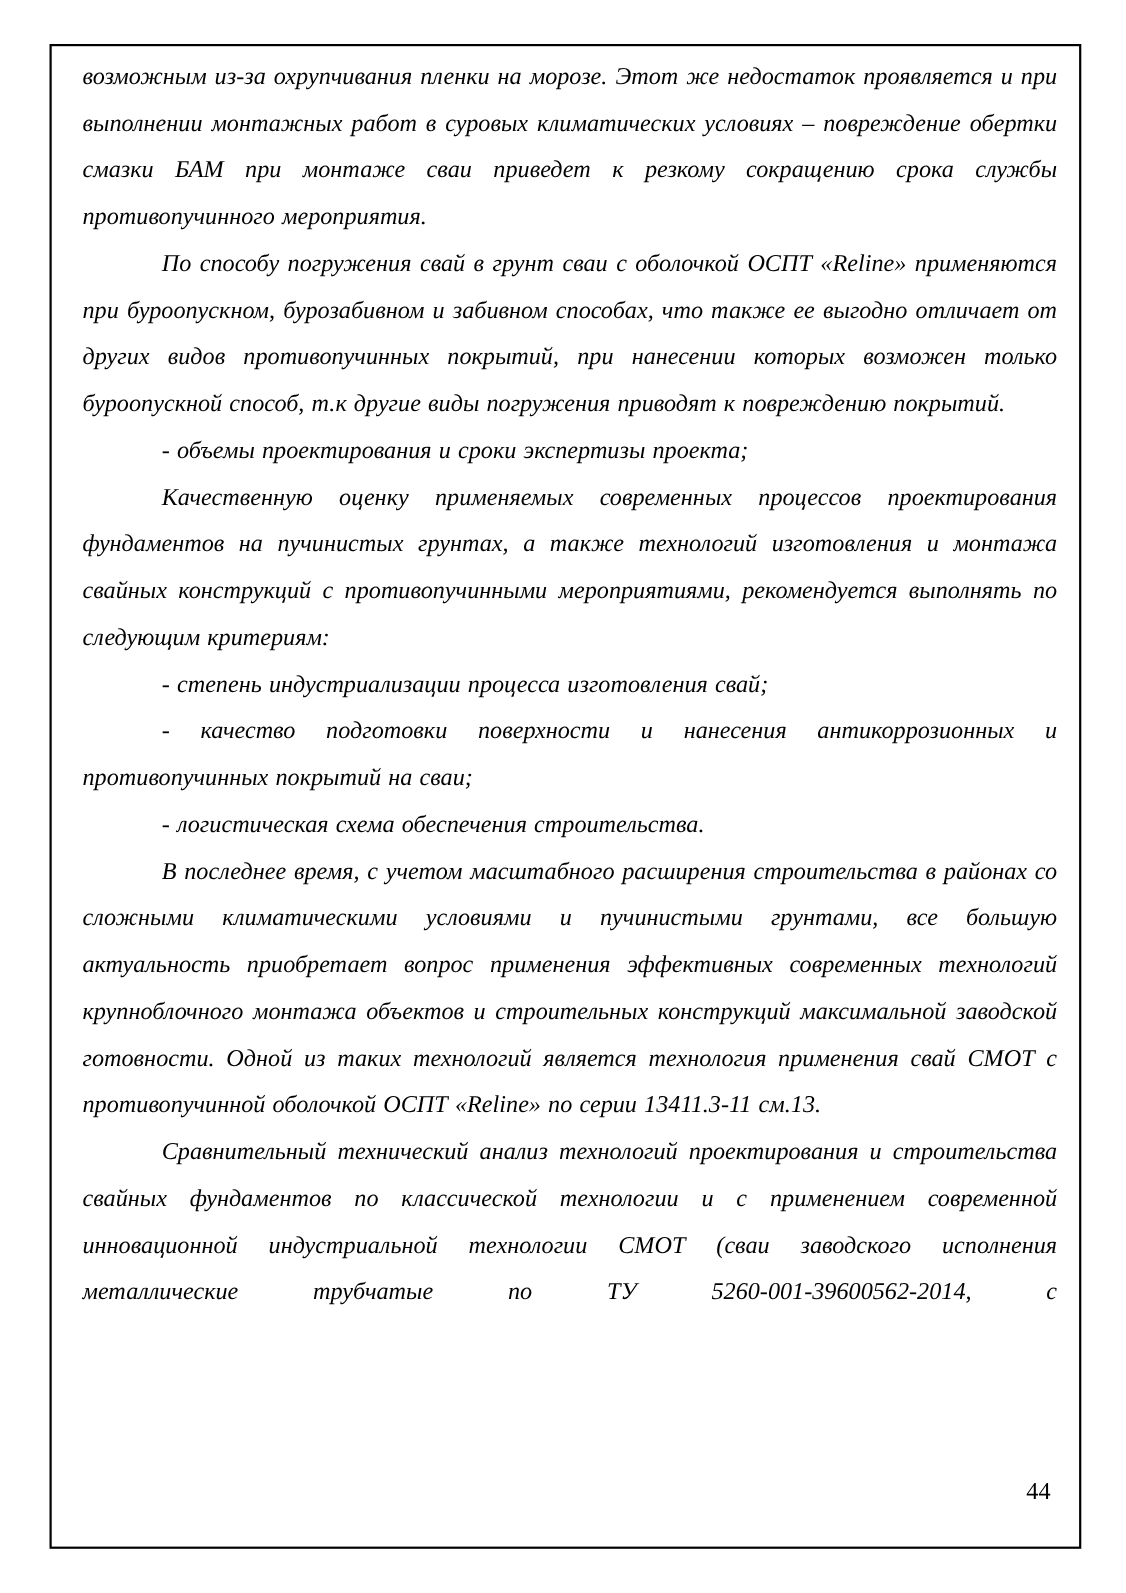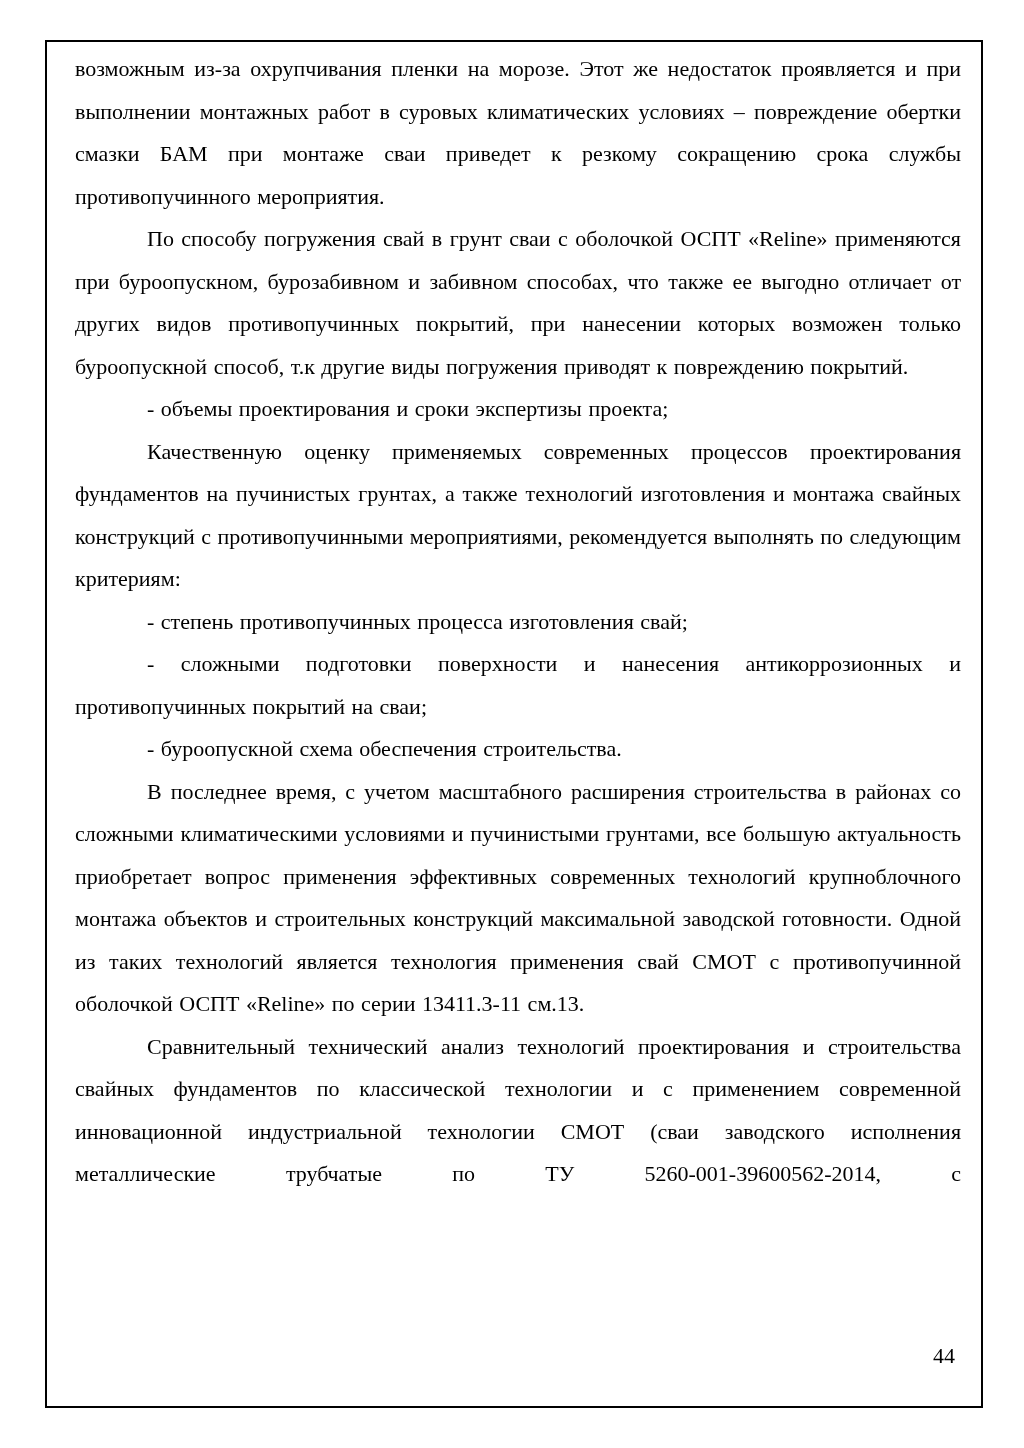--- a/index.html
+++ b/index.html
@@ -21,20 +21,21 @@
     width: 938px;
     height: 1368px;
     border: 2px solid #000000;
     box-sizing: border-box;
   }
   .text-block {
     position: absolute;
     left: 28px;
     right: 20px;
     top: 6px;
+    font-style: italic;
   }
   p.para {
     margin: 0;
     font-size: 22px;
     line-height: 42.5px;
     text-align: justify;
     text-indent: 72px;
     word-spacing: 1px;
   }
   p.para.no-indent {
@@ -54,20 +55,20 @@
 </style>
 </head>
 <body>
 
 <div class="frame">
   <div class="text-block">
     <p class="para no-indent">возможным из-за охрупчивания пленки на морозе. Этот же недостаток проявляется и при выполнении монтажных работ в суровых климатических условиях – повреждение обертки смазки БАМ при монтаже сваи приведет к резкому сокращению срока службы противопучинного мероприятия.</p>
     <p class="para">По способу погружения свай в грунт сваи с оболочкой ОСПТ «Reline» применяются при буроопускном, бурозабивном и забивном способах, что также ее выгодно отличает от других видов противопучинных покрытий, при нанесении которых возможен только буроопускной способ, т.к другие виды погружения приводят к повреждению покрытий.</p>
     <p class="para">- объемы проектирования и сроки экспертизы проекта;</p>
     <p class="para">Качественную оценку применяемых современных процессов проектирования фундаментов на пучинистых грунтах, а также технологий изготовления и монтажа свайных конструкций с противопучинными мероприятиями, рекомендуется выполнять по следующим критериям:</p>
-    <p class="para">- степень противопучинных процесса изготовления свай;</p>
-    <p class="para">- сложными подготовки поверхности и нанесения антикоррозионных и противопучинных покрытий на сваи;</p>
-    <p class="para">- буроопускной схема обеспечения строительства.</p>
+    <p class="para">- степень индустриализации процесса изготовления свай;</p>
+    <p class="para">- качество подготовки поверхности и нанесения антикоррозионных и противопучинных покрытий на сваи;</p>
+    <p class="para">- логистическая схема обеспечения строительства.</p>
     <p class="para">В последнее время, с учетом масштабного расширения строительства в районах со сложными климатическими условиями и пучинистыми грунтами, все большую актуальность приобретает вопрос применения эффективных современных технологий крупноблочного монтажа объектов и строительных конструкций максимальной заводской готовности. Одной из таких технологий является технология применения свай СМОТ с противопучинной оболочкой ОСПТ «Reline» по серии 13411.3-11 см.13.</p>
     <p class="para justify-last">Сравнительный технический анализ технологий проектирования и строительства свайных фундаментов по классической технологии и с применением современной инновационной индустриальной технологии СМОТ (сваи заводского исполнения металлические трубчатые по ТУ 5260-001-39600562-2014, с</p>
   </div>
   <div class="page-number">44</div>
 </div>
 
 </body></html>

